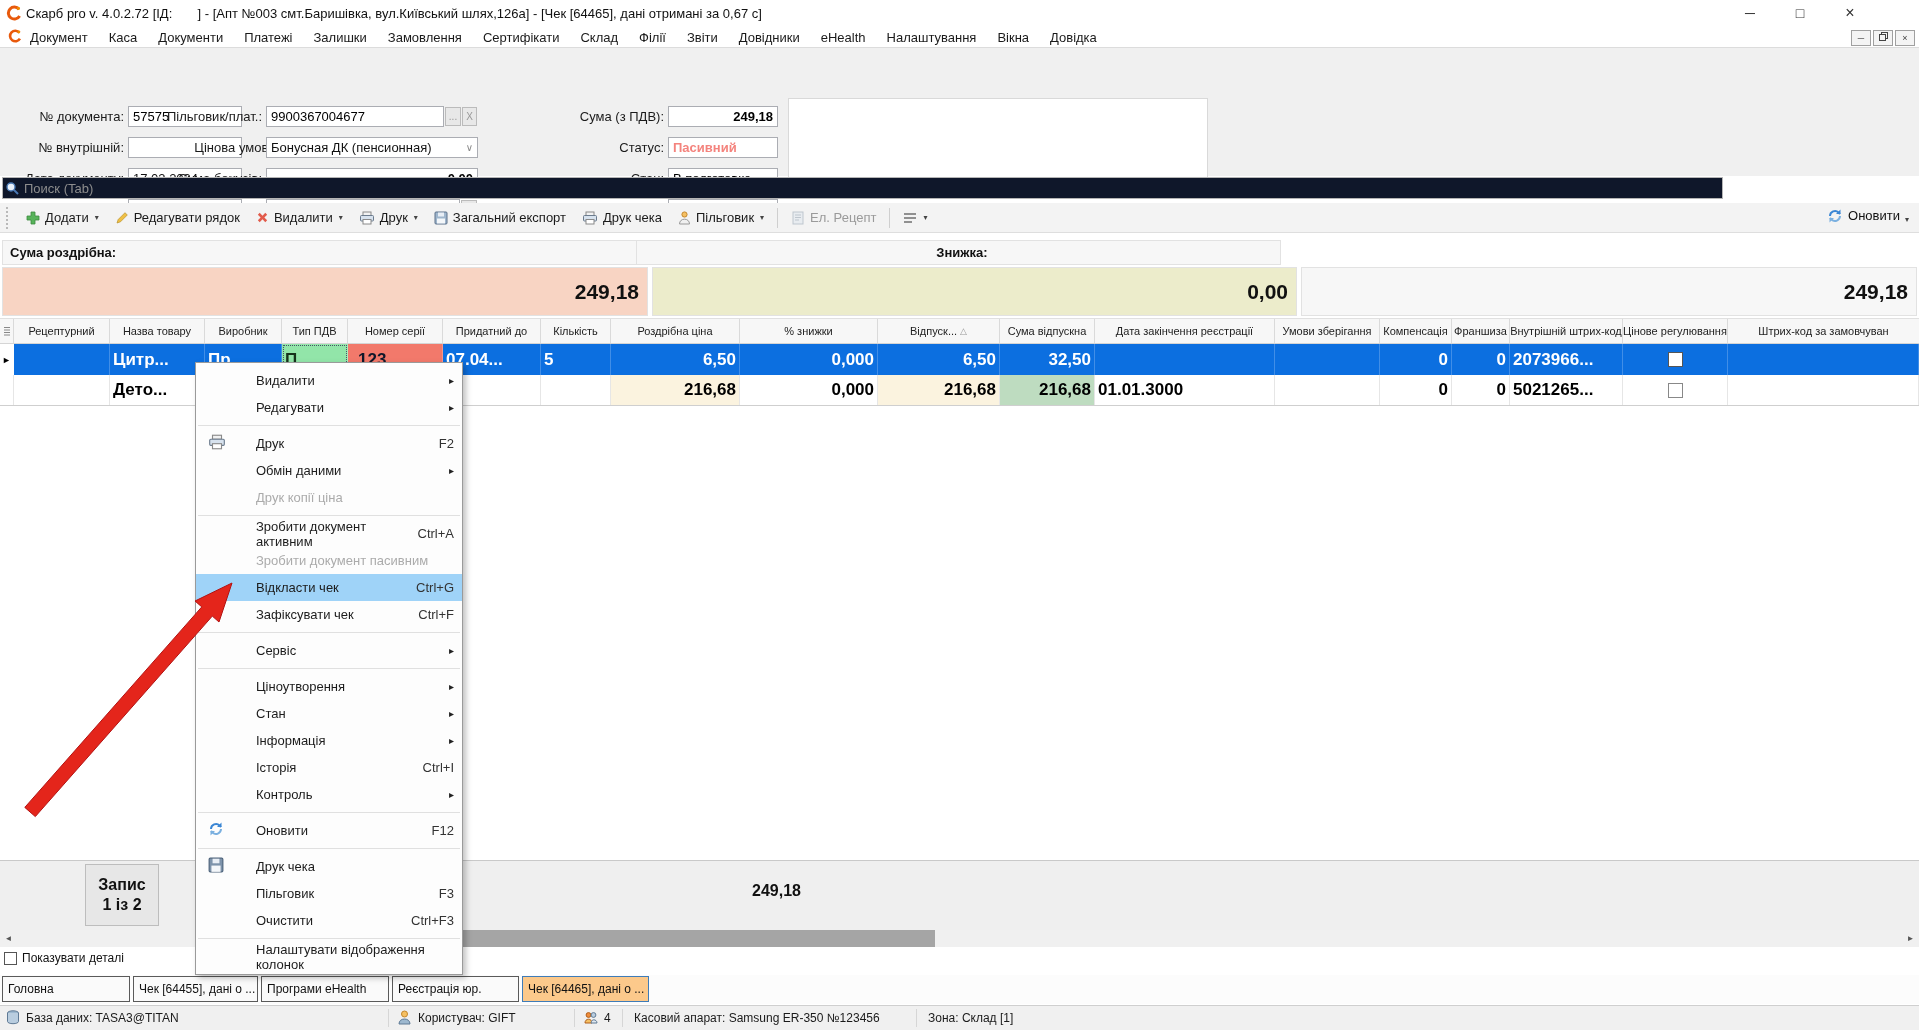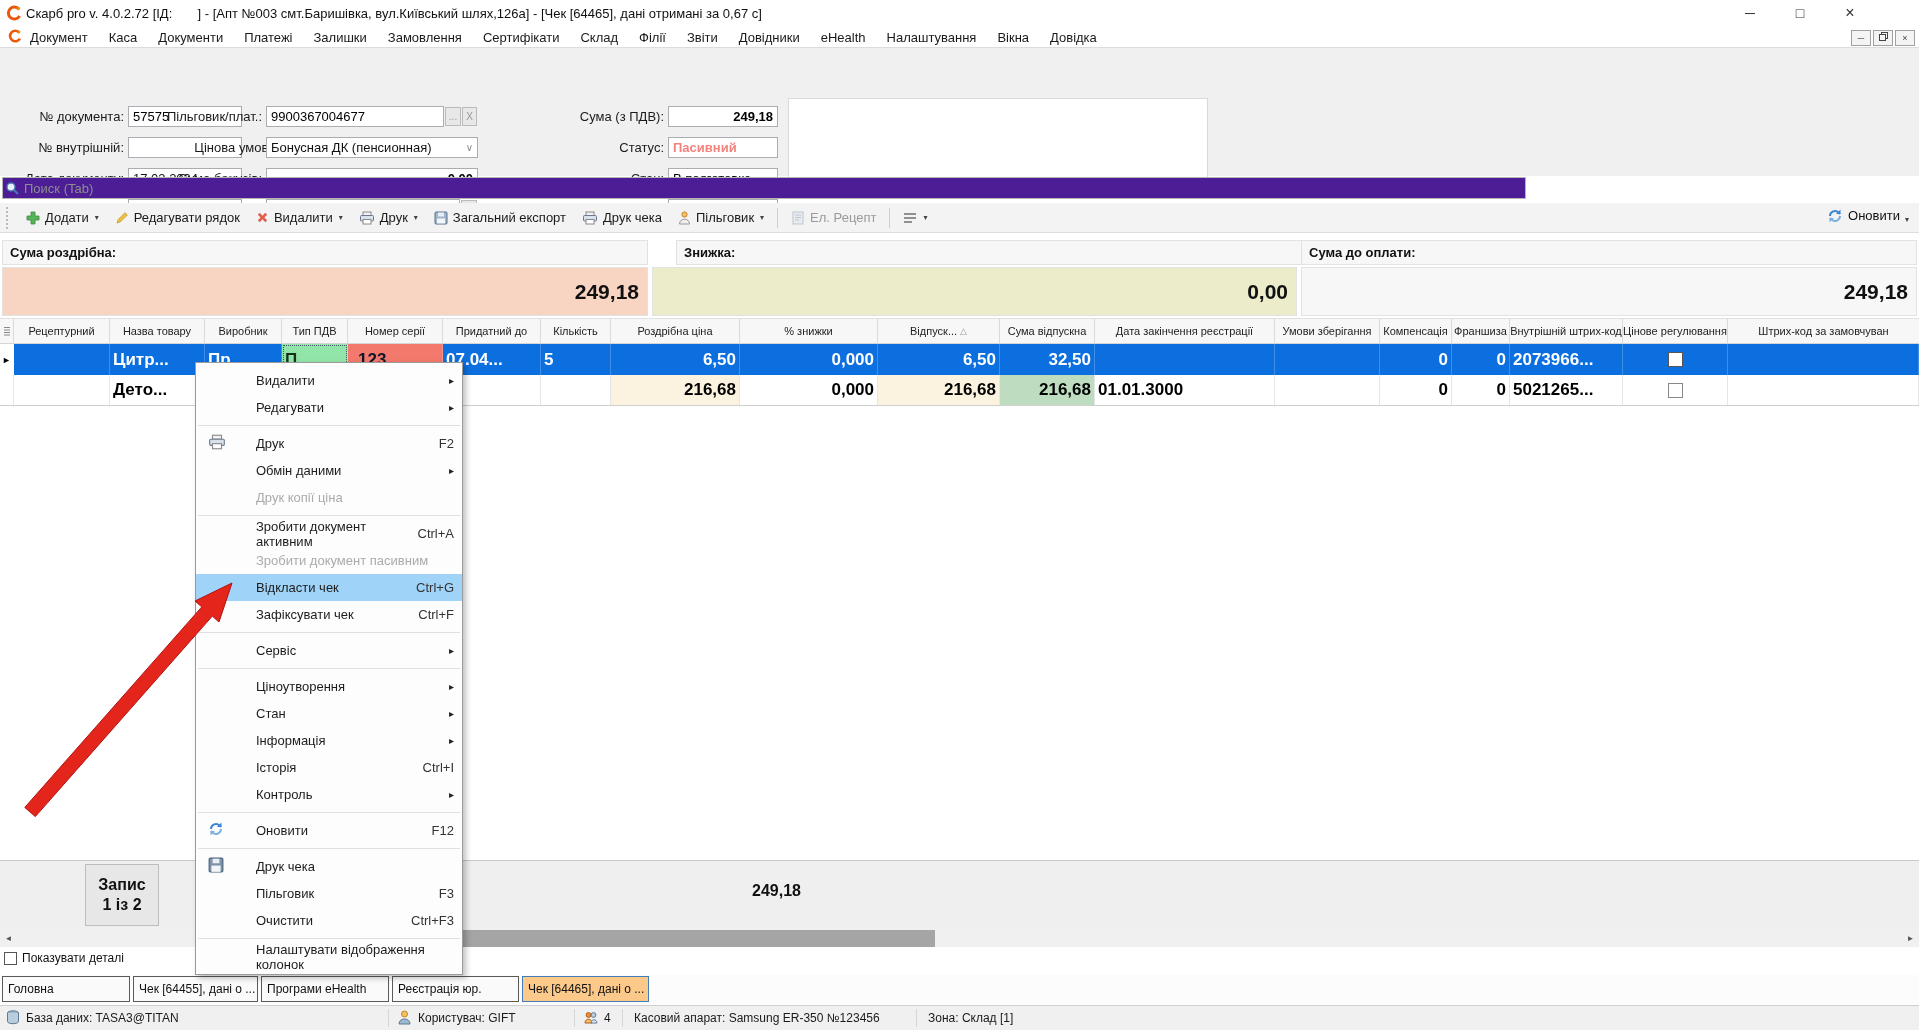--- a/index.html
+++ b/index.html
@@ -27,21 +27,21 @@
   .ffield.bold{font-weight:bold;}
   .combo{position:absolute;border:1px solid #abadb3;background:#fff;height:21px;box-sizing:border-box;
          font-size:13px;display:flex;align-items:center;justify-content:space-between;padding:0 4px;}
   .combo .chev{color:#8a8a8a;font-size:10px;}
   .minibtn{position:absolute;height:19px;border:1px solid #bbb;background:#e8e8e8;color:#999;
            font-size:10px;text-align:center;line-height:17px;box-sizing:border-box;}
   .statusval{color:#f4837d;font-weight:bold;}
   .whitebox{left:788px;top:50px;width:420px;height:93px;background:#fff;border:1px solid #d9d9d9;box-sizing:border-box;}
 
   
-  .searchbar{left:2px;top:177px;width:1524px;height:22px;background:#4c1d95;border:1px solid #b5b5b5;
+  .searchbar{left:2px;top:177px;width:1721px;height:22px;background:#0f172a;border:1px solid #b5b5b5;
              box-sizing:border-box;display:flex;align-items:center;gap:4px;padding-left:2px;}
   .searchtext{color:#8d8d8d;font-size:13px;}
 
   
   .toolbar{left:0;top:203px;width:1919px;height:30px;background:#f3f3f3;border-bottom:1px solid #dedede;
            display:flex;align-items:center;gap:6px;padding-left:3px;box-sizing:border-box;font-size:13px;}
   .tbtn{display:flex;align-items:center;gap:5px;padding:2px 5px;color:#1a1a1a;}
   .tbtn .caret{font-size:8px;color:#444;margin-left:1px;}
   .tbtn.disabled{color:#9a9a9a;}
   .tsep{width:1px;height:20px;background:#cfcfcf;margin:0 2px;}
@@ -318,25 +318,22 @@
           <path d="M2.5 14.5V10h4.5z" fill="#7ab0e0"></path>
         </svg>
     </span>
     <span>Оновити</span>
     <span style="font-size:8px;color:#444;margin-top:8px;">▾</span>
   </div>
 
   <div class="abs sumlab" style="left:2px;width:646px;">
       <span>Сума роздрібна:</span>
     </div>
-  <div class="abs sumlab" style="left:676px;width:645px;">
+  <div class="abs sumlab" style="left:636px;width:645px;justify-content:center;">
       <span>Знижка:</span>
-    </div>
-  <div class="abs sumlab" style="left:1301px;width:616px;">
-      <span>Сума до оплати:</span>
     </div>
   <div class="abs sumval" style="left:2px;width:646px;background:#f8d4c3;">249,18</div>
   <div class="abs sumval" style="left:652px;width:645px;background:#ececcb;">0,00</div>
   <div class="abs sumval" style="left:1301px;width:616px;background:#f7f7f7;">249,18</div>
 
   <div class="abs gridhead">
     <span class="gh" style="width:14px;">
         <svg width="8" height="10" viewBox="0 0 8 10">
           <line x1="1" y1="1.5" x2="7" y2="1.5" stroke="#888"></line>
           <line x1="1" y1="4" x2="7" y2="4" stroke="#888"></line>

